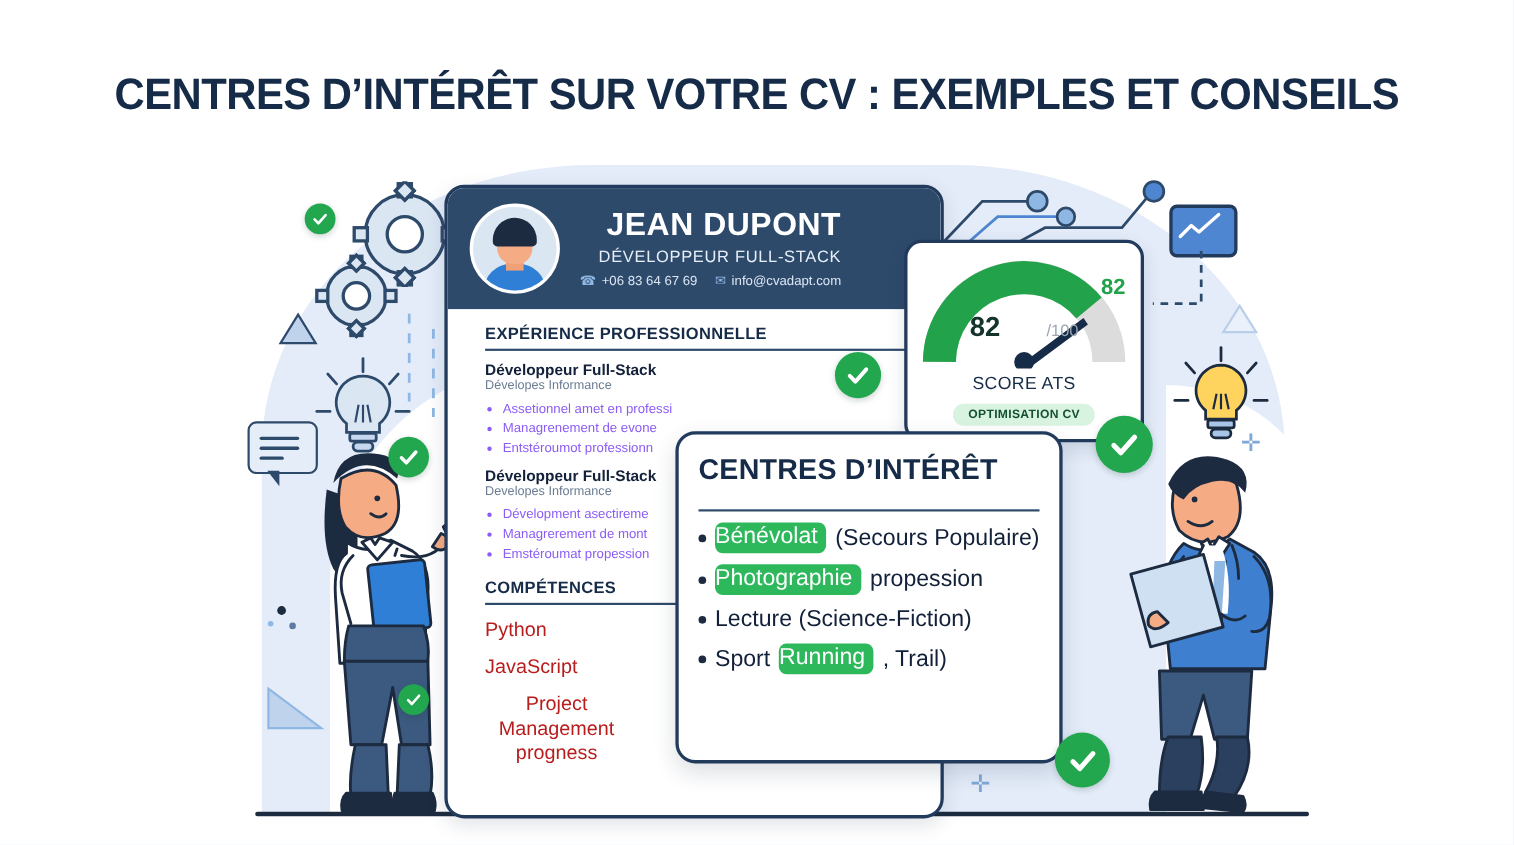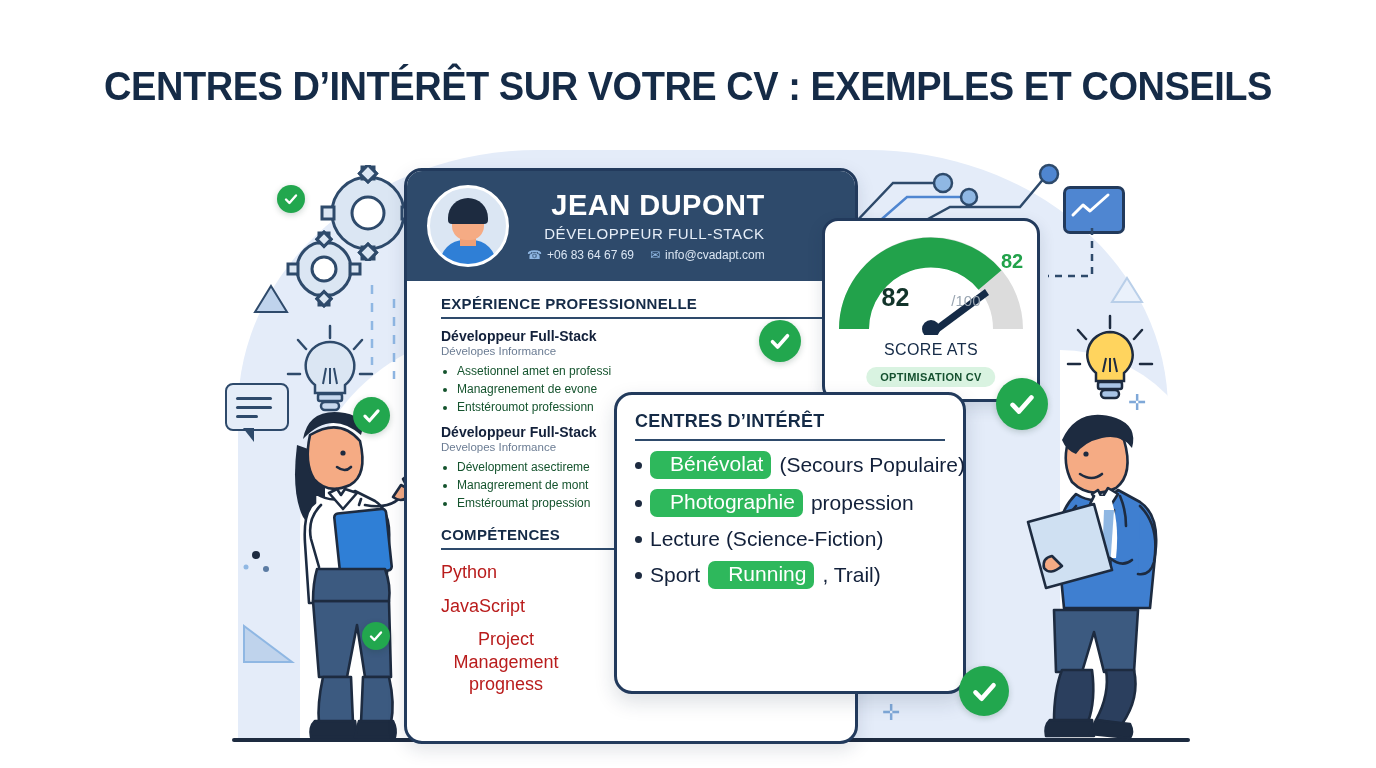--- a/index.html
+++ b/index.html
@@ -62,21 +62,21 @@
   .ic{font-size:12px;color:#8fb7e3;}
 
   .cv-body{padding:14px 18px 0 34px;}
   .sec-title{
     font-size:15px;font-weight:bold;color:#152b47;letter-spacing:.3px;
     padding-bottom:5px;border-bottom:2px solid #2e4a6b;margin-bottom:9px;
   }
   .job-title{font-size:14px;font-weight:bold;color:#12203a;margin-top:8px;}
   .job-sub{font-size:11.5px;color:#6b7c93;margin-top:1px;}
   .job-list{margin:5px 0 0 0;padding-left:16px;}
-  .job-list li{font-size:12px;color:#14532d;line-height:1.5;}
+  .job-list li{font-size:12px;color:#8b5cf6;line-height:1.5;}
   .sec-gap{margin-top:14px;}
 
   .skill-row{display:flex;align-items:center;justify-content:space-between;margin-top:11px;gap:10px;}
   .skill-name{font-size:18px;color:#b91c1c;line-height:1.25;text-align:center;}
   .bar{width:66px;height:9px;background:#dde6f2;border-radius:6px;flex:none;overflow:hidden;}
   .bar > i{display:block;height:100%;background:#3c5a80;border-radius:6px;}
 
   
   .ats-card{
     position:absolute;left:822px;top:218px;width:212px;height:178px;
@@ -102,30 +102,30 @@
     position:absolute;left:1001px;top:250px;font-size:20px;font-weight:bold;color:#22a24b;
   }
 
   
   .int-card{
     position:absolute;left:614px;top:392px;width:352px;height:302px;
     background:#ffffff;border:3px solid #223a5c;border-radius:18px;
     box-shadow:0 8px 20px rgba(20,40,70,.15);padding:16px 18px;box-sizing:border-box;
   }
   .int-title{
-    font-size:18px;font-weight:bold;color:#152b47;letter-spacing:.2px;
-    padding-bottom:7px;border-bottom:2.5px solid #2e4a6b;
+    font-size:26px;font-weight:bold;color:#152b47;letter-spacing:.2px;
+    padding-bottom:21px;border-bottom:2.5px solid #2e4a6b;
   }
   .int-list{list-style:none;margin:10px 0 0 0;padding:0;}
   .int-list li{
     font-size:21px;color:#12203a;margin-top:10px;display:flex;align-items:center;gap:8px;
     white-space:nowrap;
   }
   .dot{width:7px;height:7px;border-radius:50%;background:#1d2b40;flex:none;}
-  .hl{background:#2eb85c;color:#ffffff;border-radius:7px;padding:1px 8px 3px 20px;}
+  .hl{background:#2eb85c;color:#ffffff;border-radius:7px;padding:1px 8px 3px 0;}
 
   
   .chk{
     position:absolute;border-radius:50%;background:#22a74e;
     display:flex;align-items:center;justify-content:center;
     box-shadow:0 2px 6px rgba(20,60,40,.22);
   }
   .chk svg{display:block;}
 
   

